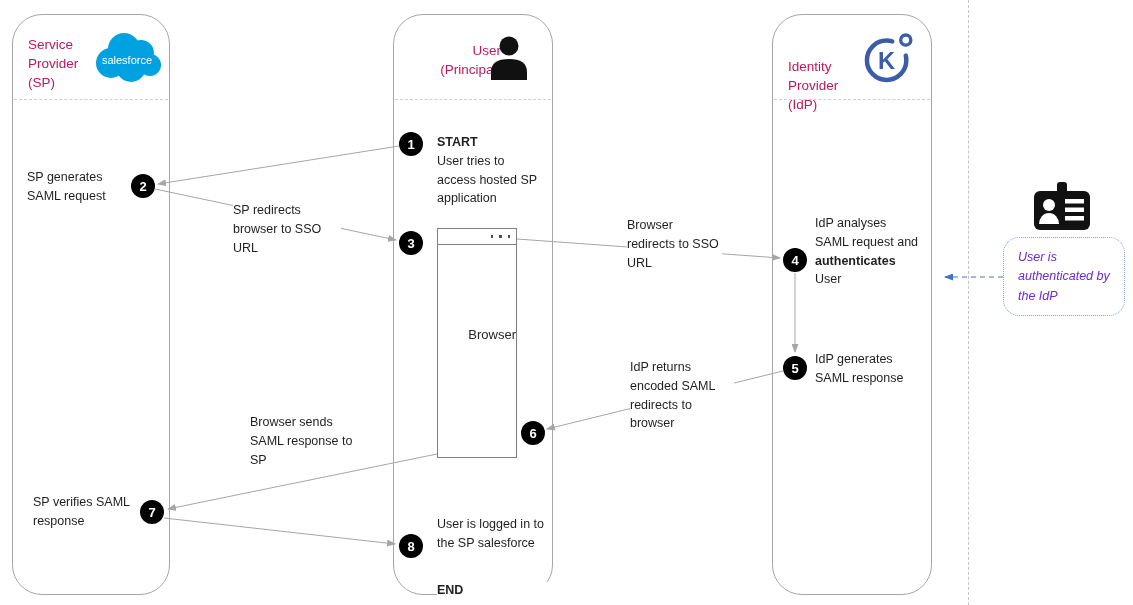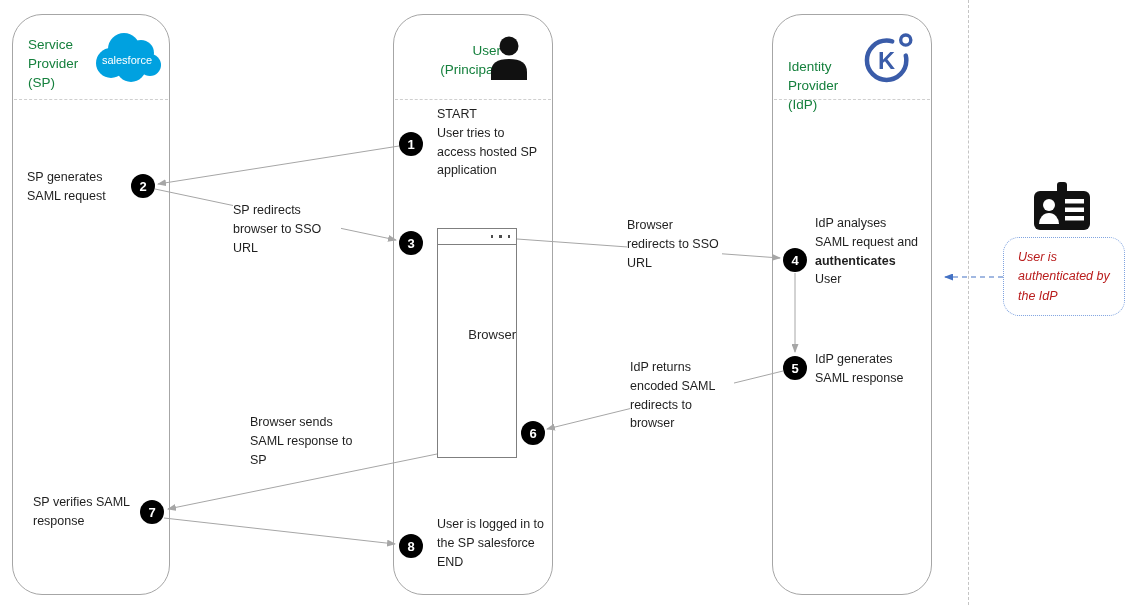--- a/index.html
+++ b/index.html
@@ -8,34 +8,34 @@
     font-family:"Liberation Sans", sans-serif; color:#262626; overflow:hidden;
   }
   .lane {
     position:absolute; top:14px; height:581px; border:1px solid #a6a6a6;
     border-radius:30px; background:#ffffff; box-sizing:border-box;
   }
   #lane-sp   { left:12px;  width:158px; }
   #lane-user { left:393px; width:160px;text-align:right; }
   #lane-idp  { left:772px; width:160px; }
   .lane-sep { position:absolute; left:1px; right:1px; top:84px; border-top:1px dashed #cfcfcf; }
-  .lane-title { position:absolute; font-size:13.5px; line-height:1.42; color:#15803d; }
+  .lane-title { position:absolute; font-size:13.5px; line-height:1.42; color:#be185d; }
   #lane-sp   .lane-title { left:15px; top:20px; width:78px; }
   #lane-user .lane-title { left:17px; top:26px; width:90px; }
   #lane-idp  .lane-title { left:15px; top:18px; width:72px;margin-top:24px; }
   .lane-logo { position:absolute; }
   #sf-logo   { left:76px; top:14px; }
   #user-ico  { left:95px; top:21px; }
   #kc-logo   { left:90px; top:16px; }
 
   .note {
     position:absolute; font-size:12.5px; line-height:1.5; background:#ffffff;
     z-index:4; color:#1f1f1f;
   }
-  .bold { font-weight:normal; }
+  .bold { font-weight:bold;margin-top:28px; }
 
   .step-circle {
     position:absolute; width:24px; height:24px; border-radius:50%;
     background:#000000; color:#ffffff; font-size:13px; font-weight:bold;
     display:flex; align-items:center; justify-content:center; z-index:5;
   }
 
   .browser-window {
     position:absolute; left:437px; top:228px; width:80px; height:230px;
     border:1px solid #7f7f7f; background:#ffffff; box-sizing:border-box; z-index:2;
@@ -51,21 +51,21 @@
 
   .badge-icon { position:absolute; left:1033px; top:182px; }
 
   .callout {
     position:absolute; left:1003px; top:237px; width:122px; height:79px;
     border:1.5px dotted #7fa3e0; border-radius:16px; background:#ffffff;
     box-sizing:border-box; z-index:4;
   }
   .callout-text {
     position:absolute; left:14px; top:10px; width:96px;
-    font-style:italic; font-size:12.5px; line-height:1.55; color:#b91c1c;
+    font-style:italic; font-size:12.5px; line-height:1.55; color:#6d28d9;
   }
 </style>
 </head>
 <body>
 
 <div class="canvas">
 
   <div class="vdash"></div>
 
   <div class="lane" id="lane-sp">

